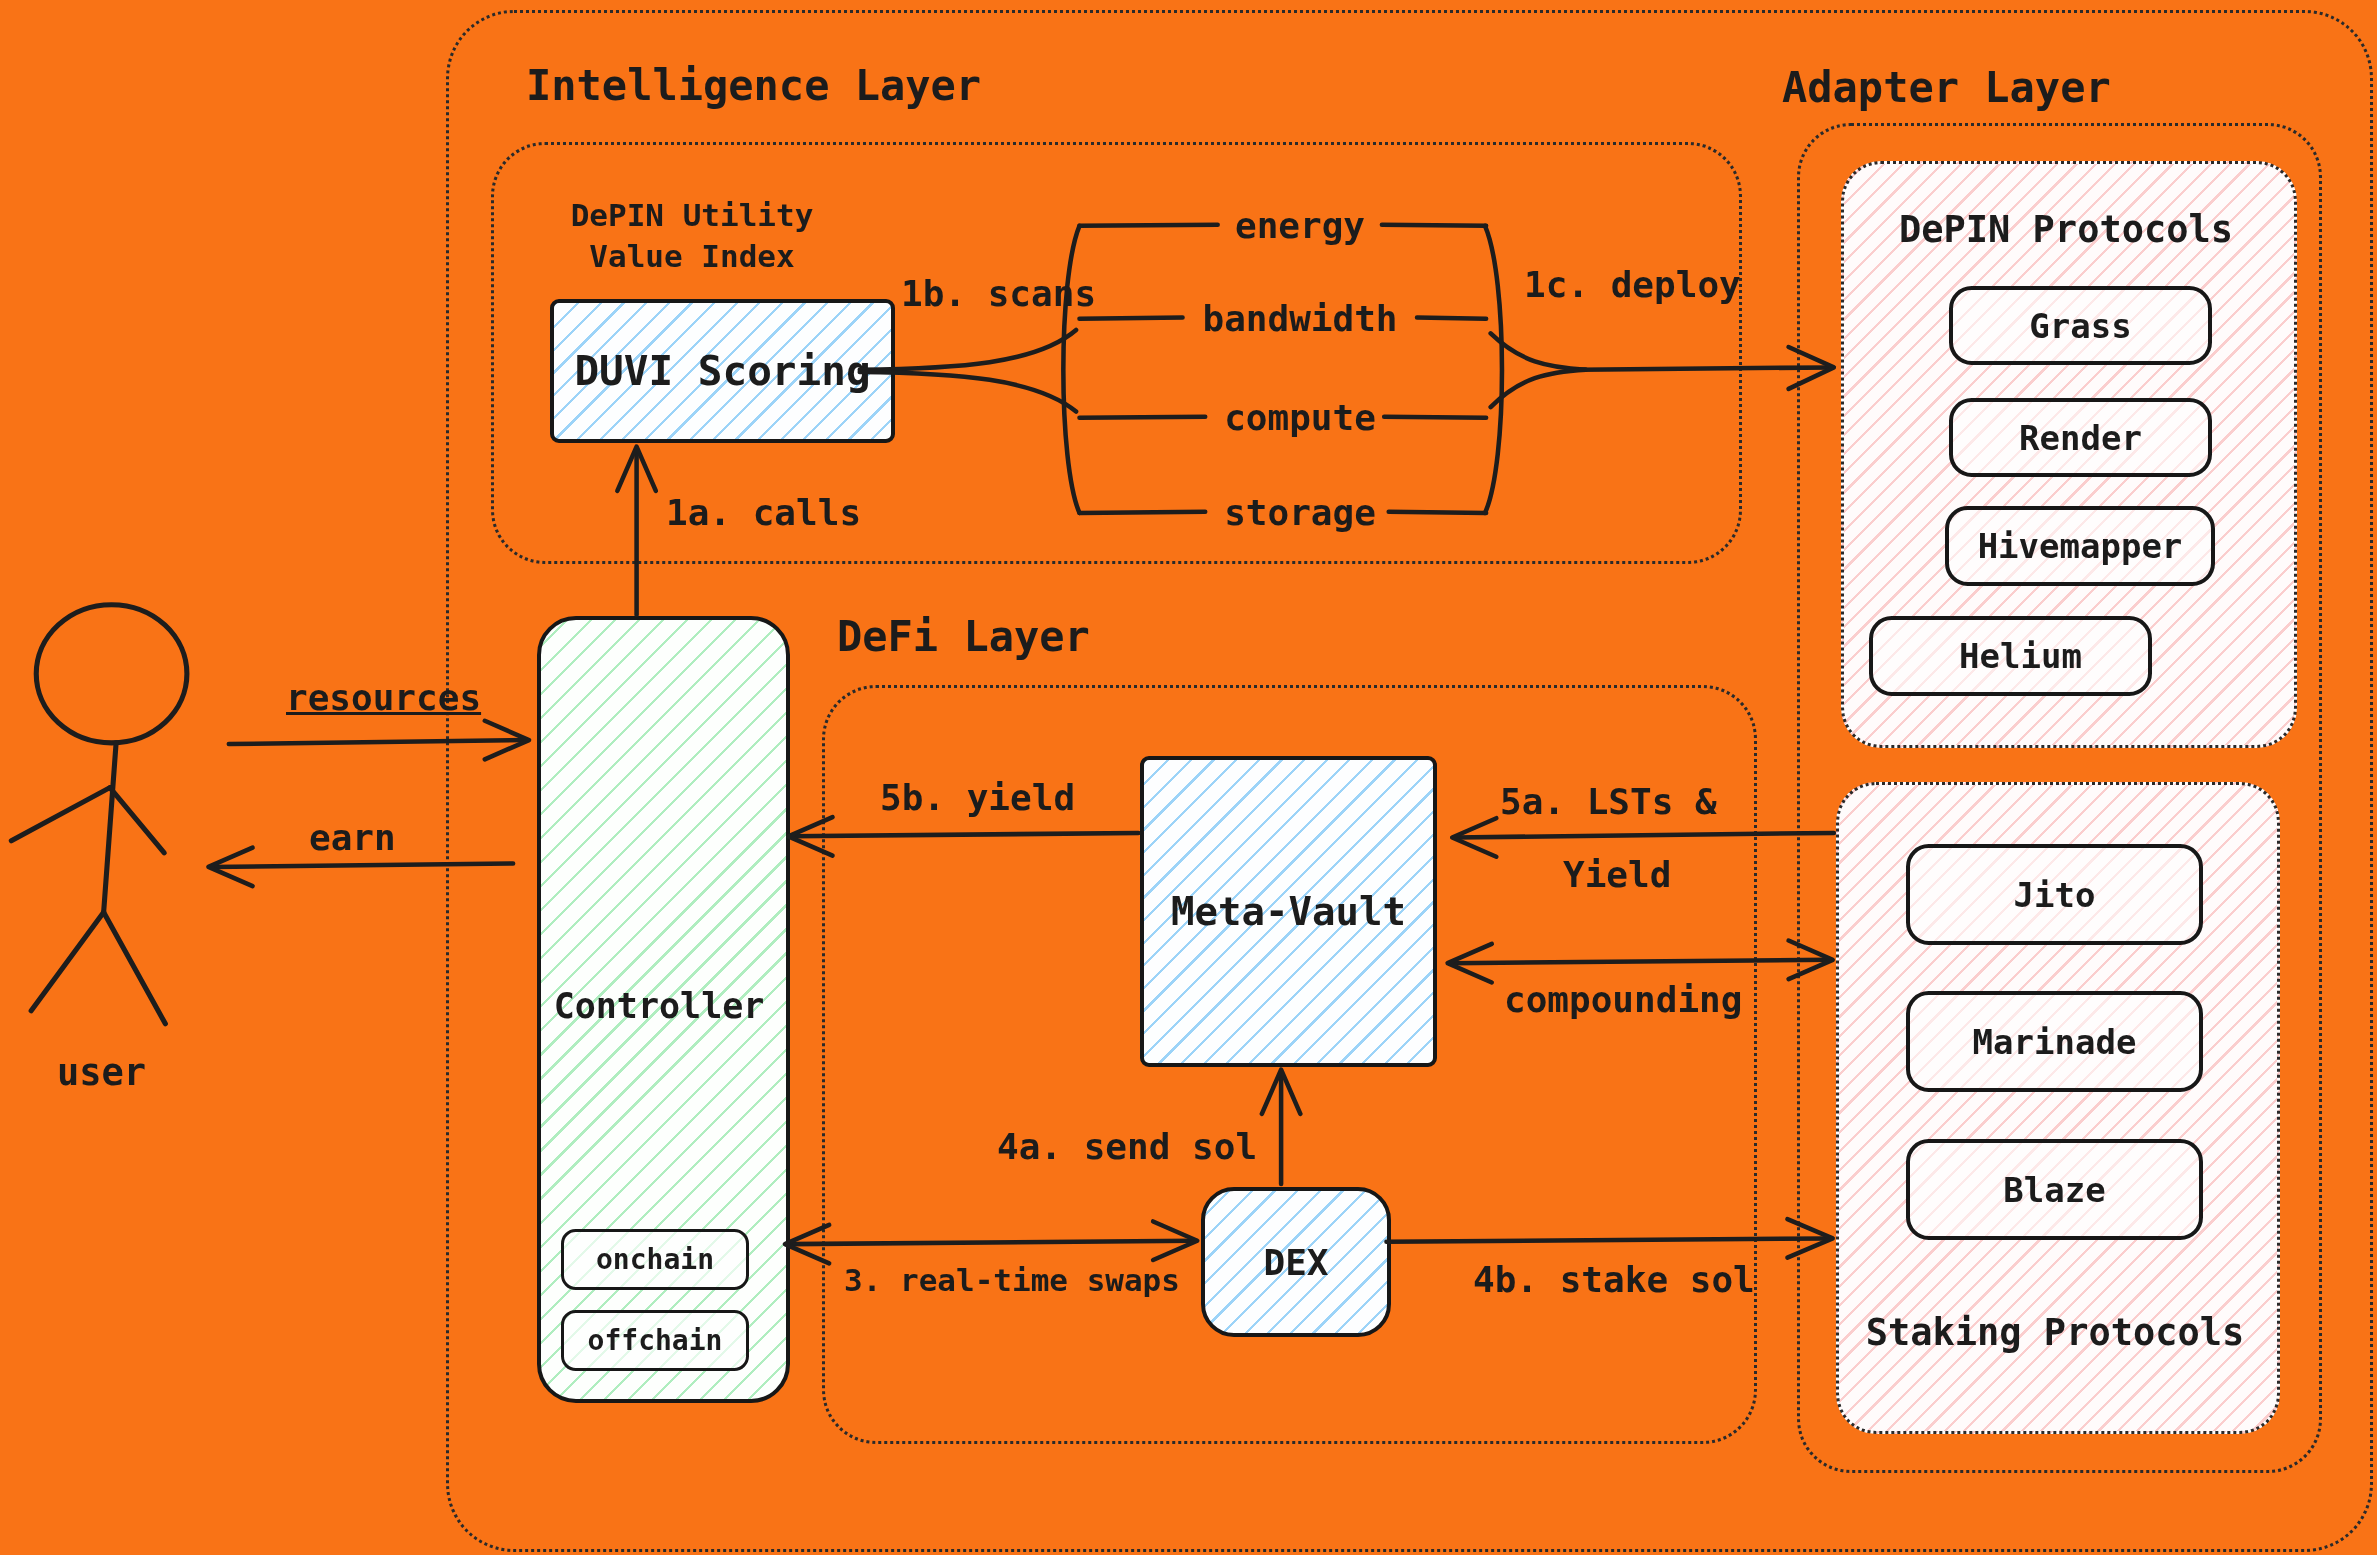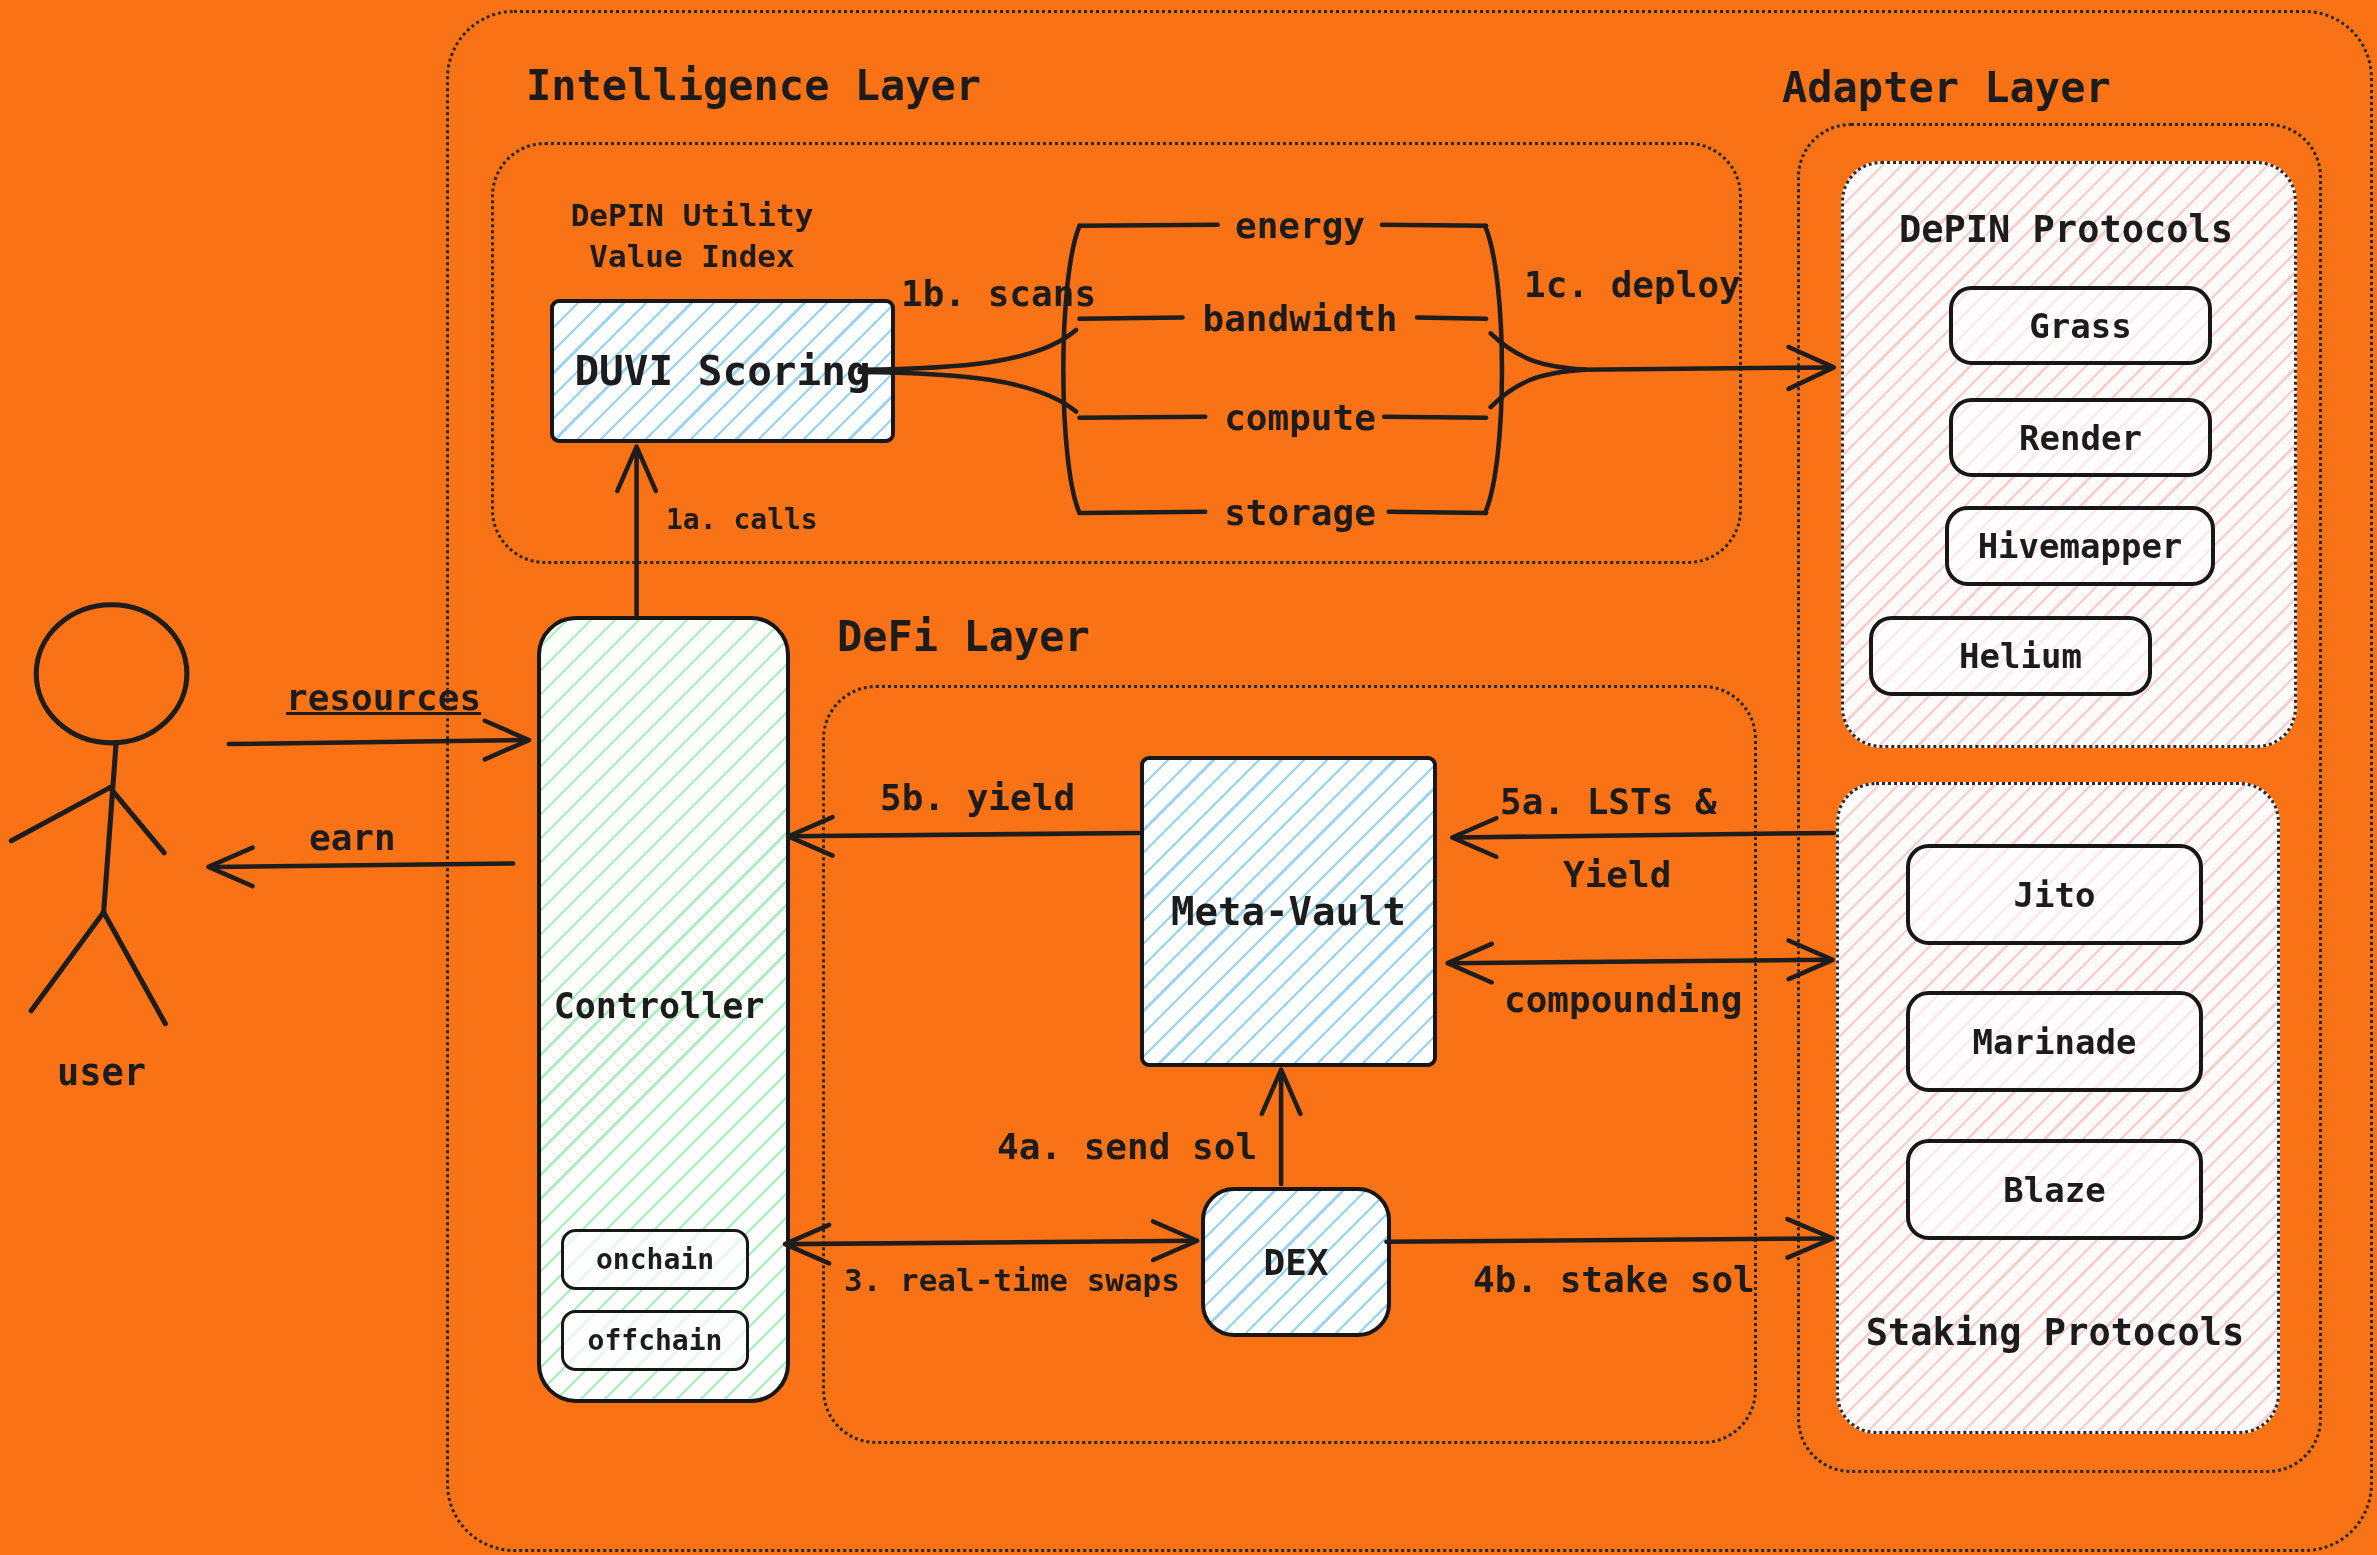--- a/index.html
+++ b/index.html
@@ -87,21 +87,21 @@
   <div class="lbl" style="left:526px;top:61px;font-size:42px;">Intelligence Layer</div>
   <div class="dottedbox" style="left:491px;top:142px;width:1245px;height:416px;border-radius:54px;"></div>
 
   <div class="lbl cx" style="left:692px;top:197px;font-size:31px;">DePIN Utility</div>
   <div class="lbl cx" style="left:692px;top:238px;font-size:31px;">Value Index</div>
 
   <div class="solidbox hatch-blue" style="left:550px;top:299px;width:337px;height:136px;border-radius:9px;">
     <span class="lbl" style="position:static;font-size:41px;">DUVI Scoring</span>
   </div>
 
-  <div class="lbl" style="left:666px;top:492px;font-size:28px;margin-top:11px;">1a. calls</div>
+  <div class="lbl" style="left:666px;top:492px;font-size:36px;">1a. calls</div>
   <div class="lbl" style="left:901px;top:273px;font-size:36px;">1b. scans</div>
   <div class="lbl" style="left:1524px;top:264px;font-size:36px;">1c. deploy</div>
 
   <div class="lbl cx" style="left:1300px;top:205px;font-size:36px;">energy</div>
   <div class="lbl cx" style="left:1300px;top:298px;font-size:36px;">bandwidth</div>
   <div class="lbl cx" style="left:1300px;top:397px;font-size:36px;">compute</div>
   <div class="lbl cx" style="left:1300px;top:492px;font-size:36px;">storage</div>
 
   <div class="lbl" style="left:1782px;top:63px;font-size:42px;text-align:right;">Adapter Layer</div>
   <div class="dottedbox" style="left:1797px;top:123px;width:519px;height:1344px;border-radius:54px;"></div>

